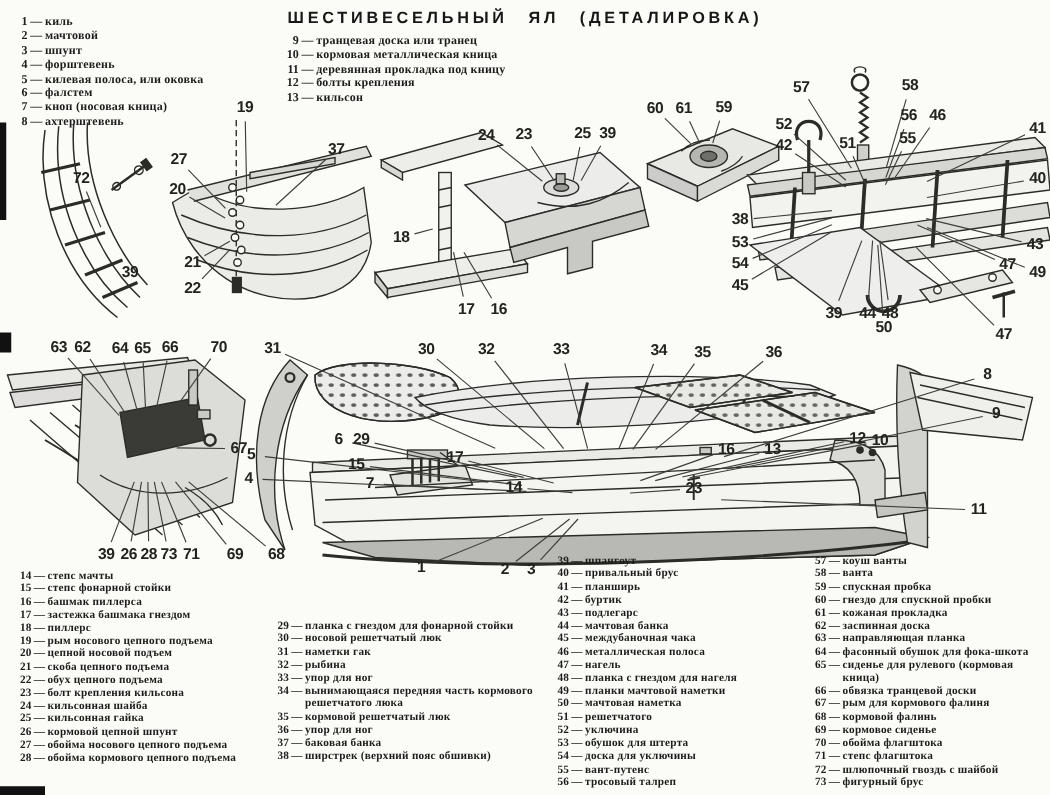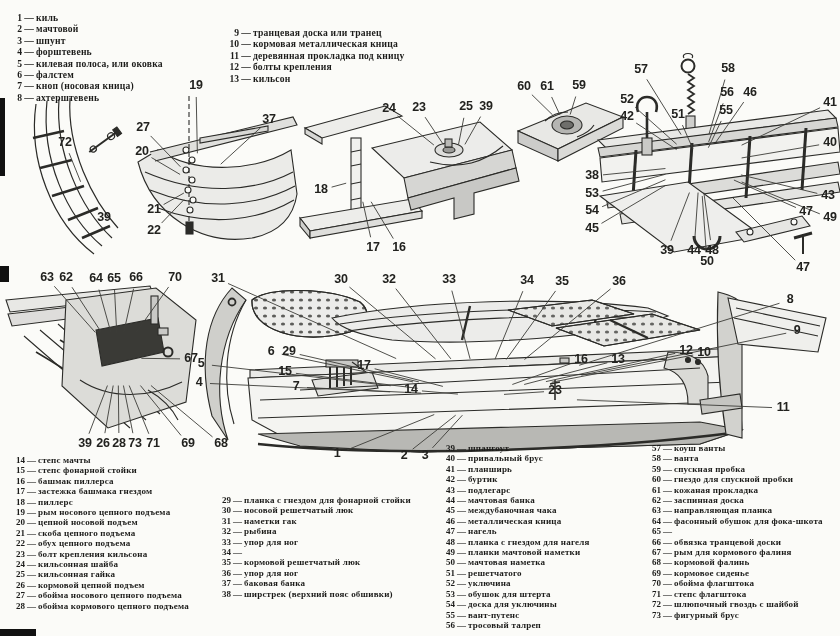--- a/index.html
+++ b/index.html
@@ -355,20 +355,21 @@
       <span class="callout" style="left: 618px; top: 360px;">13</span>
       <span class="callout" style="left: 686px; top: 351px;">12</span>
       <span class="callout" style="left: 704px; top: 353px;">10</span>
       <span class="callout" style="left: 555px; top: 391px;">23</span>
       <span class="callout" style="left: 783px; top: 408px;">11</span>
       <span class="callout" style="left: 337px; top: 454px;">1</span>
       <span class="callout" style="left: 404px; top: 456px;">2</span>
       <span class="callout" style="left: 425px; top: 456px;">3</span>
     </div>
 
+  <div class="title">ШЕСТИВЕСЕЛЬНЫЙ ЯЛ (ДЕТАЛИРОВКА)</div>
 
   <div id="legend-top-left" class="legend lg-top">
       <div class="lg-row">
         <span class="lg-num">1</span>
         <span class="lg-dash">—</span>
         <span class="lg-label">киль</span>
       </div>
       <div class="lg-row">
         <span class="lg-num">2</span>
         <span class="lg-dash">—</span>
@@ -489,21 +490,21 @@
         <span class="lg-label">кильсонная шайба</span>
       </div>
       <div class="lg-row">
         <span class="lg-num">25</span>
         <span class="lg-dash">—</span>
         <span class="lg-label">кильсонная гайка</span>
       </div>
       <div class="lg-row">
         <span class="lg-num">26</span>
         <span class="lg-dash">—</span>
-        <span class="lg-label">кормовой цепной подъем</span>
+        <span class="lg-label">кормовой цепной шпунт</span>
       </div>
       <div class="lg-row">
         <span class="lg-num">27</span>
         <span class="lg-dash">—</span>
         <span class="lg-label">обойма носового цепного подъема</span>
       </div>
       <div class="lg-row">
         <span class="lg-num">28</span>
         <span class="lg-dash">—</span>
         <span class="lg-label">обойма кормового цепного подъема</span>
@@ -531,20 +532,21 @@
         <span class="lg-label">рыбина</span>
       </div>
       <div class="lg-row">
         <span class="lg-num">33</span>
         <span class="lg-dash">—</span>
         <span class="lg-label">упор для ног</span>
       </div>
       <div class="lg-row">
         <span class="lg-num">34</span>
         <span class="lg-dash">—</span>
+        <span class="lg-label">вынимающаяся передняя часть кормового решетчатого люка</span>
       </div>
       <div class="lg-row">
         <span class="lg-num">35</span>
         <span class="lg-dash">—</span>
         <span class="lg-label">кормовой решетчатый люк</span>
       </div>
       <div class="lg-row">
         <span class="lg-num">36</span>
         <span class="lg-dash">—</span>
         <span class="lg-label">упор для ног</span>
@@ -592,21 +594,21 @@
         <span class="lg-label">мачтовая банка</span>
       </div>
       <div class="lg-row">
         <span class="lg-num">45</span>
         <span class="lg-dash">—</span>
         <span class="lg-label">междубаночная чака</span>
       </div>
       <div class="lg-row">
         <span class="lg-num">46</span>
         <span class="lg-dash">—</span>
-        <span class="lg-label">металлическая кница</span>
+        <span class="lg-label">металлическая полоса</span>
       </div>
       <div class="lg-row">
         <span class="lg-num">47</span>
         <span class="lg-dash">—</span>
         <span class="lg-label">нагель</span>
       </div>
       <div class="lg-row">
         <span class="lg-num">48</span>
         <span class="lg-dash">—</span>
         <span class="lg-label">планка с гнездом для нагеля</span>
@@ -689,20 +691,21 @@
         <span class="lg-label">направляющая планка</span>
       </div>
       <div class="lg-row">
         <span class="lg-num">64</span>
         <span class="lg-dash">—</span>
         <span class="lg-label">фасонный обушок для фока-шкота</span>
       </div>
       <div class="lg-row">
         <span class="lg-num">65</span>
         <span class="lg-dash">—</span>
+        <span class="lg-label">сиденье для рулевого (кормовая кница)</span>
       </div>
       <div class="lg-row">
         <span class="lg-num">66</span>
         <span class="lg-dash">—</span>
         <span class="lg-label">обвязка транцевой доски</span>
       </div>
       <div class="lg-row">
         <span class="lg-num">67</span>
         <span class="lg-dash">—</span>
         <span class="lg-label">рым для кормового фалиня</span>

